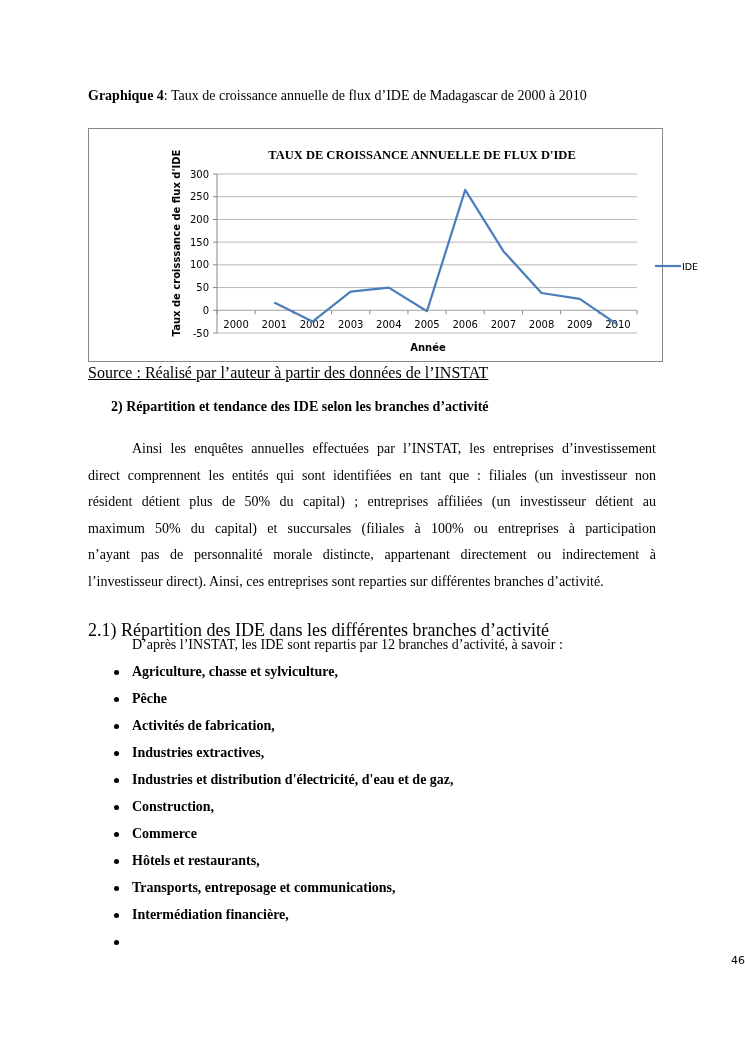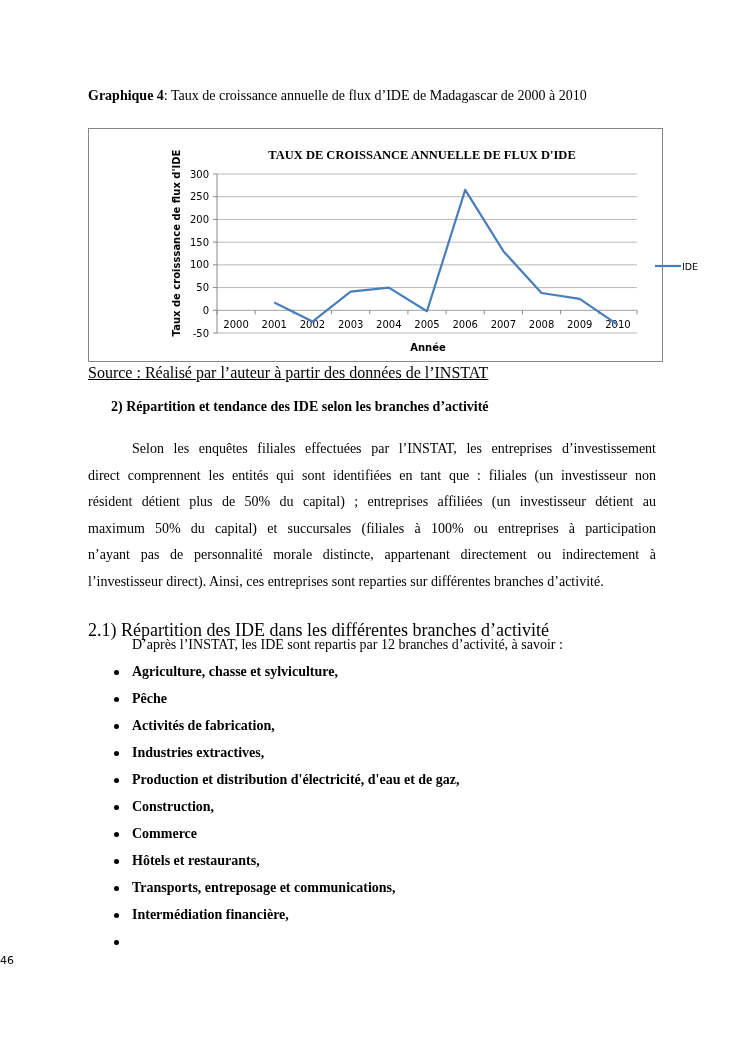--- a/index.html
+++ b/index.html
@@ -11,21 +11,21 @@
   .source { left:88px; top:364px; font-size:16px; white-space:nowrap;text-decoration:underline; }
   .h2 { left:111px; top:399px; font-size:14px; font-weight:bold; white-space:nowrap; }
   .para { left:88px; width:568px; font-size:14px; line-height:26.5px; text-align:justify; }
   .para .line { display:block; text-align:justify; text-align-last:justify; height:26.5px; white-space:nowrap; }
   .para .line.last { text-align-last:left; }
   .h3 { left:88px; top:620px; font-size:18px; white-space:nowrap; }
   .intro { left:132px; top:637px; font-size:14px; white-space:nowrap;text-align:right; }
   ul.branches { position:absolute; left:88px; top:658px; margin:0; padding:0; list-style:none; font-size:14px; }
   ul.branches li { height:27px; line-height:27px; position:relative; padding-left:44px; white-space:nowrap;font-weight:bold; }
   ul.branches li .bullet { position:absolute; left:26px; top:12px; width:5px; height:5px; border-radius:50%; background:#000; }
-  .pagenum { left:0; width:745px; top:954px; text-align:left; font-family:"DejaVu Sans", sans-serif; font-size:11px; }
+  .pagenum { left:0; width:745px; top:954px; text-align:right; font-family:"DejaVu Sans", sans-serif; font-size:11px; }
   svg text { font-family:"DejaVu Sans", sans-serif; }
 </style>
 </head>
 <body>
 
 <div class="abs caption">
   <b>Graphique 4</b><span>: Taux de croissance annuelle de flux d’IDE de Madagascar de 2000 à 2010</span>
 </div>
 
 <div class="abs chart-frame">
@@ -107,37 +107,37 @@
         <text x="550" y="140.5" font-size="9.5" fill="#000">IDE</text>
       </g>
   </svg>
 </div>
 
 <div class="abs source">Source : Réalisé par l’auteur à partir des données de l’INSTAT</div>
 
 <div class="abs h2">2) Répartition et tendance des IDE selon les branches d’activité</div>
 
 <div class="abs para" style="top:436px;">
-  <span class="line" style="padding-left:44px; box-sizing:border-box;">Selon les enquêtes filiales effectuées par l’INSTAT, les entreprises d’investissement</span>
+  <span class="line" style="padding-left:44px; box-sizing:border-box;">Ainsi les enquêtes annuelles effectuées par l’INSTAT, les entreprises d’investissement</span>
   <span class="line">direct comprennent les entités qui sont identifiées en tant que : filiales (un investisseur non</span>
   <span class="line">résident détient plus de 50% du capital) ; entreprises affiliées (un investisseur détient au</span>
   <span class="line">maximum 50% du capital) et succursales (filiales à 100% ou entreprises à participation</span>
   <span class="line">n’ayant pas de personnalité morale distincte, appartenant directement ou indirectement à</span>
   <span class="line last">l’investisseur direct). Ainsi, ces entreprises sont reparties sur différentes branches d’activité.</span>
 </div>
 
 <div class="abs h3">2.1) Répartition des IDE dans les différentes branches d’activité</div>
 <div class="abs intro">D’après l’INSTAT, les IDE sont repartis par 12 branches d’activité, à savoir :</div>
 
 <ul class="branches" id="branches">
     <li><span class="bullet"></span><span>Agriculture, chasse et sylviculture,</span></li>
     <li><span class="bullet"></span><span>Pêche</span></li>
     <li><span class="bullet"></span><span>Activités de fabrication,</span></li>
     <li><span class="bullet"></span><span>Industries extractives,</span></li>
-    <li><span class="bullet"></span><span>Production et distribution d'électricité, d'eau et de gaz,</span></li>
+    <li><span class="bullet"></span><span>Industries et distribution d'électricité, d'eau et de gaz,</span></li>
     <li><span class="bullet"></span><span>Construction,</span></li>
     <li><span class="bullet"></span><span>Commerce</span></li>
     <li><span class="bullet"></span><span>Hôtels et restaurants,</span></li>
     <li><span class="bullet"></span><span>Transports, entreposage et communications,</span></li>
     <li><span class="bullet"></span><span>Intermédiation financière,</span></li>
     <li><span class="bullet"></span></li>
   </ul>
 
 <div class="abs pagenum">46</div>
 

